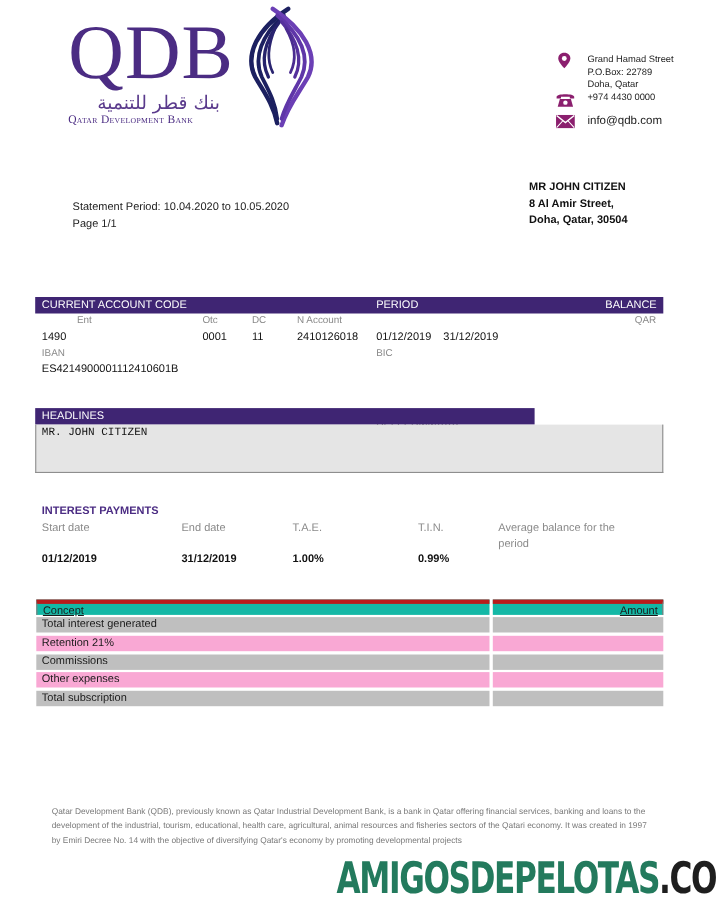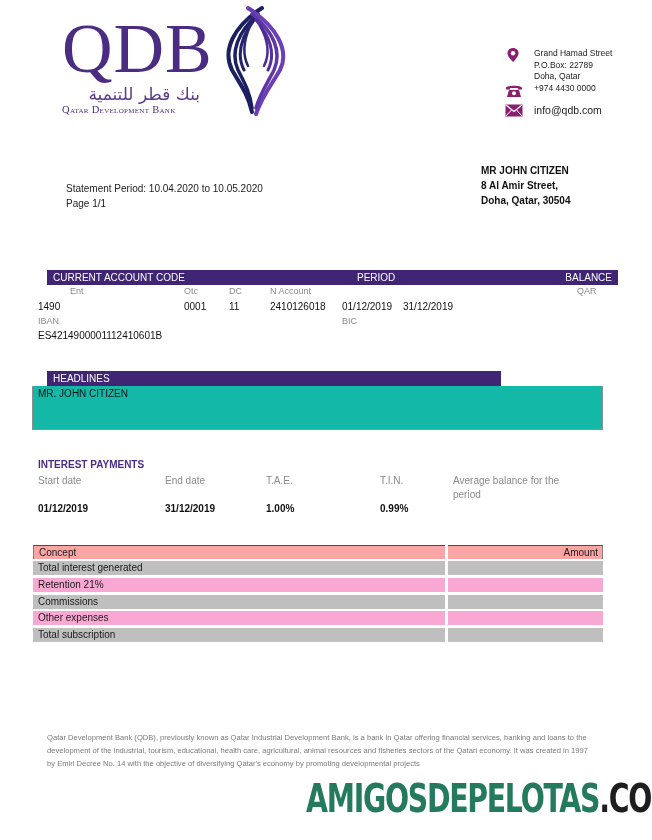--- a/index.html
+++ b/index.html
@@ -16,37 +16,37 @@
   
   .contact-icon { width: 16px; height: 16px; }
   .contact-text { font-size: 8.5px; color: #222; line-height: 11.5px; }
   .email-text { font-size: 10.5px; color: #222; }
 
   
   .info { left: 66px; top: 181px; font-size: 10px; color: #222; line-height: 15px; }
   .recipient { left: 481px; top: 163px; font-size: 10px; font-weight: bold; color: #111; line-height: 15px; }
 
   
-  .bar { background: #3f2573; color: #ffffff; font-size: 10px; height: 15px; line-height: 15px; margin-left: 15px; }
+  .bar { background: #3f2573; color: #ffffff; font-size: 10px; height: 15px; line-height: 15px; }
   .label-grey { color: #8a8a8a; font-size: 9px; }
   .val { color: #111; font-size: 10px; }
 
-  .headlines-box { left: 32px; top: 386px; width: 571px; height: 44px; background: #14b8a6; border: 1px solid #8e8e8e; border-top: none; }
+  .headlines-box { left: 32px; top: 386px; width: 571px; height: 44px; background: #e5e5e5; border: 1px solid #8e8e8e; border-top: none; font-family: Liberation Mono, monospace; }
 
   .ip-title { left: 38px; top: 459px; font-size: 10px; font-weight: bold; color: #4b2c83; }
   .ip-label { color: #8a8a8a; font-size: 10px; line-height: 14px; }
   .ip-val { color: #111; font-size: 10px; font-weight: bold; }
 
   
   .trow { position: absolute; left: 33px; width: 570px; height: 14px; }
   .tcell-l { position: absolute; left: 0; top: 0; width: 412px; height: 14px; font-size: 10px; line-height: 14px; padding-left: 5px; color: #1a1a1a; }
   .tcell-r { position: absolute; left: 415px; top: 0; width: 155px; height: 14px; font-size: 10px; line-height: 14px; padding-right: 4px; text-align: right; color: #1a1a1a; }
   .dark .tcell-l, .dark .tcell-r { background: #bfbfbf; }
   .light .tcell-l, .light .tcell-r { background: #f9a8d4; }
-  .head .tcell-l, .head .tcell-r { background: #fca5a5; border-top: 1px solid #b91c1c; }
+  .head .tcell-l, .head .tcell-r { background: #14b8a6; border-top: 4px solid #b91c1c; text-decoration: underline; }
   .head .tcell-r { border-right: 1px solid #7f7f7f; }
   .head .tcell-l { border-left: 1px solid #7f7f7f; }
 
   .footer-text { left: 47px; top: 731px; width: 545px; font-size: 7.6px; color: #7a7a7a; line-height: 13px; }
   .watermark { left: 306px; top: 775px; font-family: "DejaVu Sans", sans-serif; font-weight: bold; font-size: 33px; letter-spacing: -1.5px; transform: scaleX(0.86) scaleY(1.2); transform-origin: left top; line-height: 40px; white-space: nowrap; }
   .wm-green { color: #237a5d; }
   .wm-dark { color: #1e1e1e; }
 </style>
 </head>
 <body>

